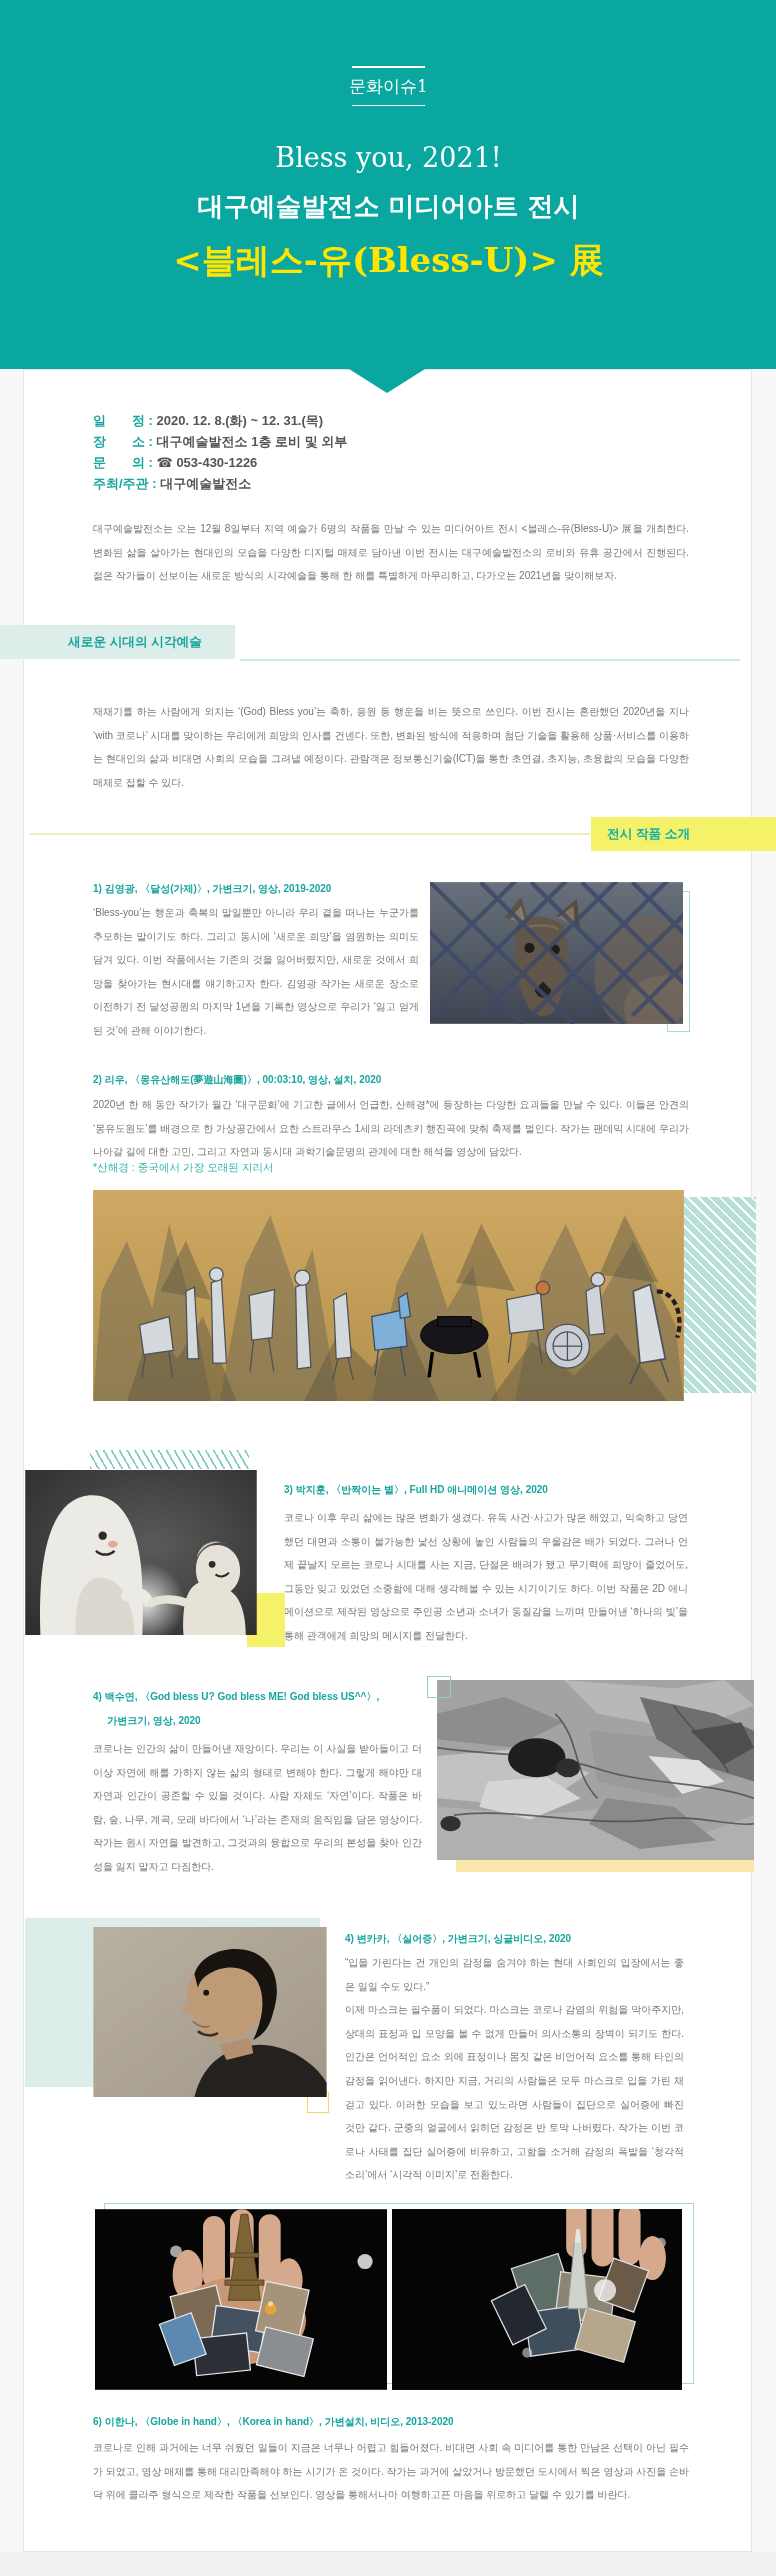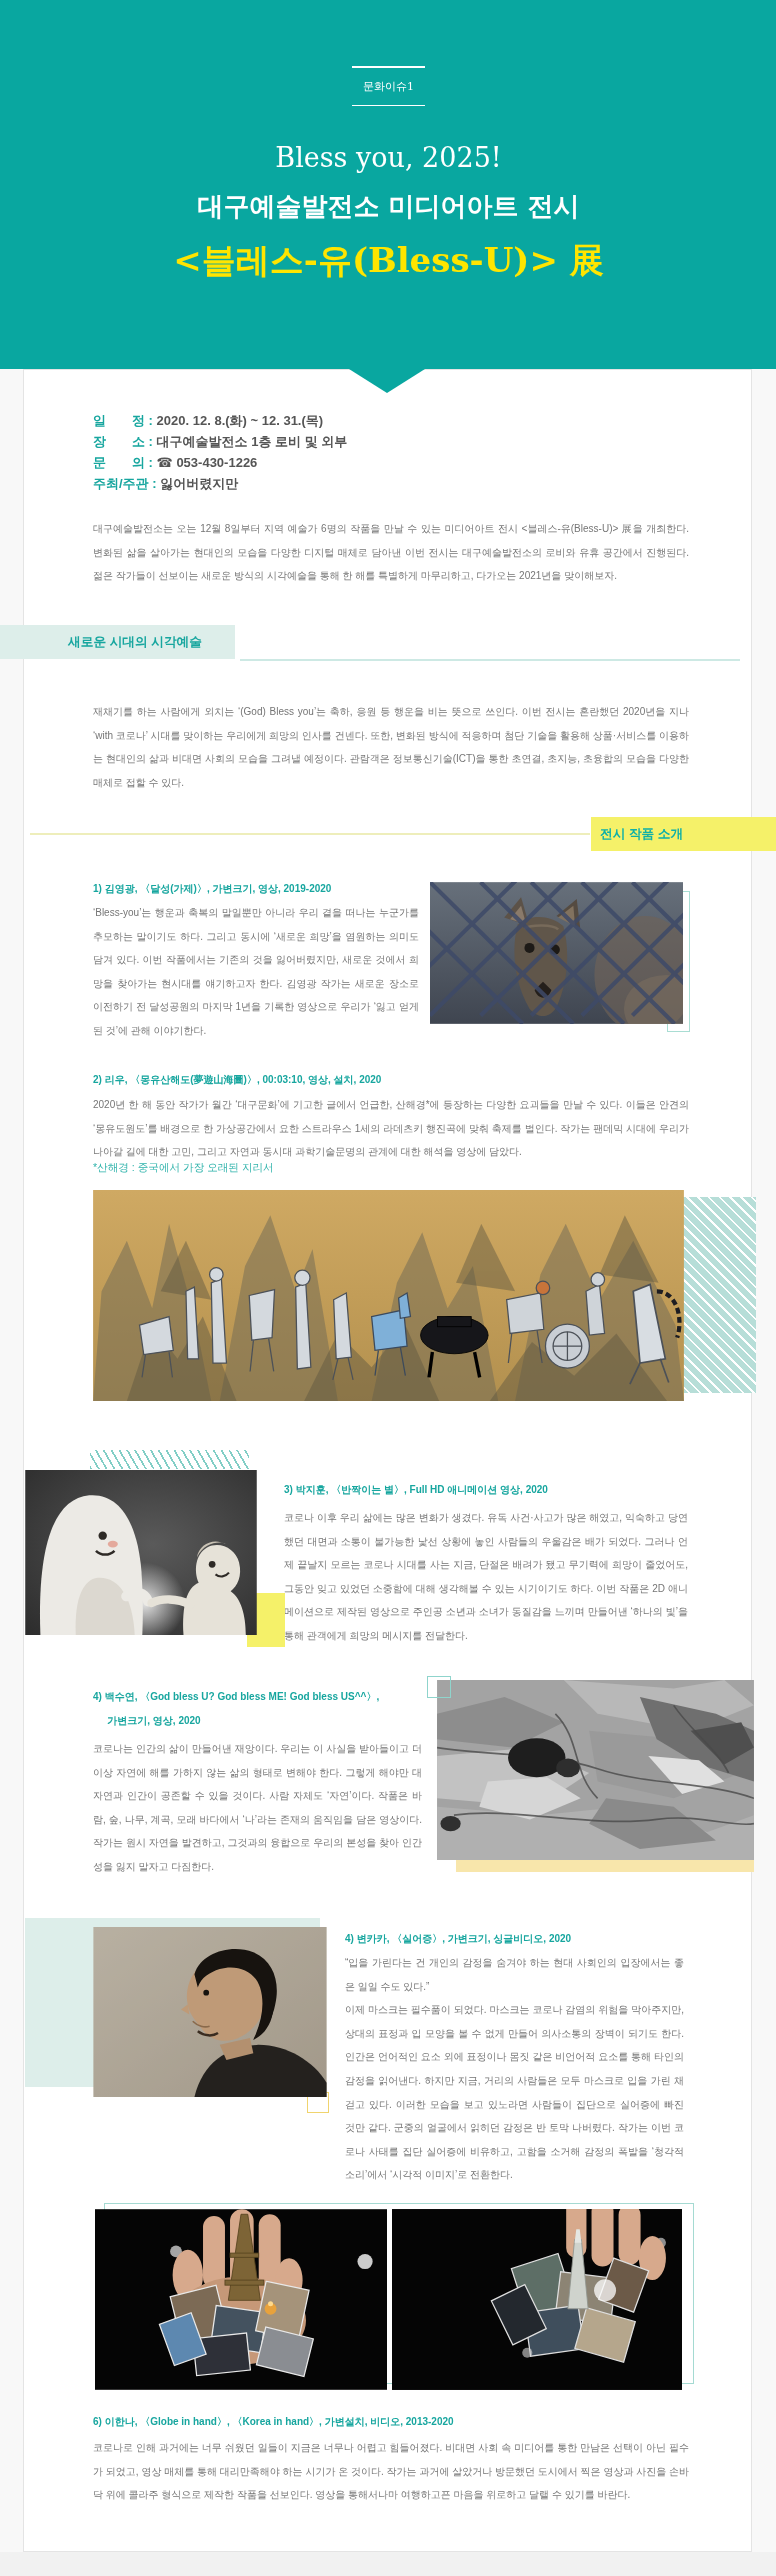--- a/index.html
+++ b/index.html
@@ -5,21 +5,21 @@
   html,body{margin:0;padding:0;}
   body{background:#e9e9e9;font-family:"Liberation Sans","DejaVu Sans",sans-serif;}
   .page{position:relative;width:777px;height:2576px;margin:0 auto;background:#f8f8f8;overflow:hidden;}
   .abs{position:absolute;}
 
   
   .hero{left:0;top:0;width:777px;height:369px;background:#09a7a0;text-align:center;}
   .hero-arrow{left:349px;top:369px;width:0;height:0;border-left:38px solid transparent;border-right:38px solid transparent;border-top:24.5px solid #09a7a0;}
   .badge-wrap{left:0;top:66px;width:777px;text-align:center;color:#fff;}
   .badge-line{display:block;width:73px;height:1.7px;background:#fff;margin:0 auto;}
-  .badge-text{display:block;font-family:"DejaVu Serif","Liberation Serif",serif;font-size:11px;line-height:37px;color:#fff;}
+  .badge-text{display:block;font-family:"DejaVu Serif","Liberation Serif",serif;font-size:17px;line-height:37px;color:#fff;}
   .hero-en{left:0;top:142px;width:777px;font-family:"DejaVu Serif","Liberation Serif",serif;font-size:27px;color:#ffffff;text-align:center;}
   .hero-ko{left:0;top:189px;width:777px;font-family:"DejaVu Serif","Liberation Serif",serif;font-size:26px;font-weight:bold;color:#ffffff;text-align:center;}
   .hero-main{left:0;top:238px;width:777px;font-family:"DejaVu Serif","Liberation Serif",serif;font-size:34px;font-weight:bold;color:#ffe500;text-align:center;}
 
   
   .card{left:23px;top:369px;width:729px;height:2183px;background:#ffffff;border:0.8px solid #e4e4e4;box-sizing:border-box;}
   .footer-bar{left:0;top:2552px;width:777px;height:24.5px;background:#f1f1f1;}
 
   
   .info{left:93px;top:410px;width:506px;font-size:13px;line-height:21px;}
@@ -27,21 +27,21 @@
   .info-row .ivalue{color:#555;font-weight:bold;}
 
   
   .body-text{font-size:10px;line-height:23.6px;color:#757575;text-align:justify;}
   .intro{left:93px;top:517px;width:596px;}
   .para2{left:93px;top:700px;width:596px;}
 
   
   .label-mint{left:0;top:625px;width:235px;height:34px;background:#ddeeea;color:#17a69f;font-size:12.7px;font-weight:bold;line-height:34px;text-align:right;padding-right:33px;box-sizing:border-box;}
   .line-mint{left:240px;top:659px;width:500px;height:1.7px;background:#cde9e4;}
-  .label-yellow{left:591px;top:817px;width:186px;height:34px;background:#f5f169;color:#0fb0a8;font-size:12.7px;font-weight:bold;line-height:34px;padding-left:9px;box-sizing:border-box;}
+  .label-yellow{left:591px;top:817px;width:186px;height:34px;background:#f5f169;color:#0fb0a8;font-size:12.7px;font-weight:bold;line-height:34px;padding-left:16px;box-sizing:border-box;}
   .line-yellow{left:30px;top:833px;width:560px;height:1.7px;background:#eeeebb;}
 
   
   .work-title{color:#17a69f;font-size:10px;font-weight:bold;line-height:22px;}
   .footnote{color:#2fb3ab;font-size:10.6px;}
   .img-frame{overflow:hidden;}
   .img-frame svg{display:block;}
 
   .deco-outline-mint{border:1.7px solid #a9ddd3;box-sizing:border-box;background:transparent;}
   .deco-outline-yellow{border:1.7px solid #f0d46e;box-sizing:border-box;background:transparent;}
@@ -63,40 +63,40 @@
 
   <div class="abs card"></div>
 
   <div class="abs hero"></div>
   <div class="abs hero-arrow"></div>
   <div class="abs badge-wrap">
     <span class="badge-line"></span>
     <span class="badge-text">문화이슈1</span>
     <span class="badge-line"></span>
   </div>
-  <div class="abs hero-en">Bless you, 2025!</div>
+  <div class="abs hero-en">Bless you, 2021!</div>
   <div class="abs hero-ko">대구예술발전소 미디어아트 전시</div>
   <div class="abs hero-main">&lt;블레스-유(Bless-U)&gt; 展</div>
 
   <div class="abs info">
     <div class="info-row">
       <span class="ilabel">일　　정 :</span>
       <span class="ivalue">2020. 12. 8.(화) ~ 12. 31.(목)</span>
     </div>
     <div class="info-row">
       <span class="ilabel">장　　소 :</span>
       <span class="ivalue">대구예술발전소 1층 로비 및 외부</span>
     </div>
     <div class="info-row">
       <span class="ilabel">문　　의 :</span>
       <span class="ivalue">☎ 053-430-1226</span>
     </div>
     <div class="info-row">
       <span class="ilabel">주최/주관 :</span>
-      <span class="ivalue">잃어버렸지만</span>
+      <span class="ivalue">대구예술발전소</span>
     </div>
   </div>
 
   <div class="abs intro body-text">대구예술발전소는 오는 12월 8일부터 지역 예술가 6명의 작품을 만날 수 있는 미디어아트 전시 &lt;블레스-유(Bless-U)&gt; 展을 개최한다. 변화된 삶을 살아가는 현대인의 모습을 다양한 디지털 매체로 담아낸 이번 전시는 대구예술발전소의 로비와 유휴 공간에서 진행된다. 젊은 작가들이 선보이는 새로운 방식의 시각예술을 통해 한 해를 특별하게 마무리하고, 다가오는 2021년을 맞이해보자.</div>
 
   <div class="abs line-mint"></div>
   <div class="abs label-mint">새로운 시대의 시각예술</div>
   <div class="abs para2 body-text">재채기를 하는 사람에게 외치는 ‘(God) Bless you’는 축하, 응원 등 행운을 비는 뜻으로 쓰인다. 이번 전시는 혼란했던 2020년을 지나 ‘with 코로나’ 시대를 맞이하는 우리에게 희망의 인사를 건넨다. 또한, 변화된 방식에 적응하며 첨단 기술을 활용해 상품·서비스를 이용하는 현대인의 삶과 비대면 사회의 모습을 그려낼 예정이다. 관람객은 정보통신기술(ICT)을 통한 초연결, 초지능, 초융합의 모습을 다양한 매체로 접할 수 있다.</div>
 
   <div class="abs line-yellow"></div>

